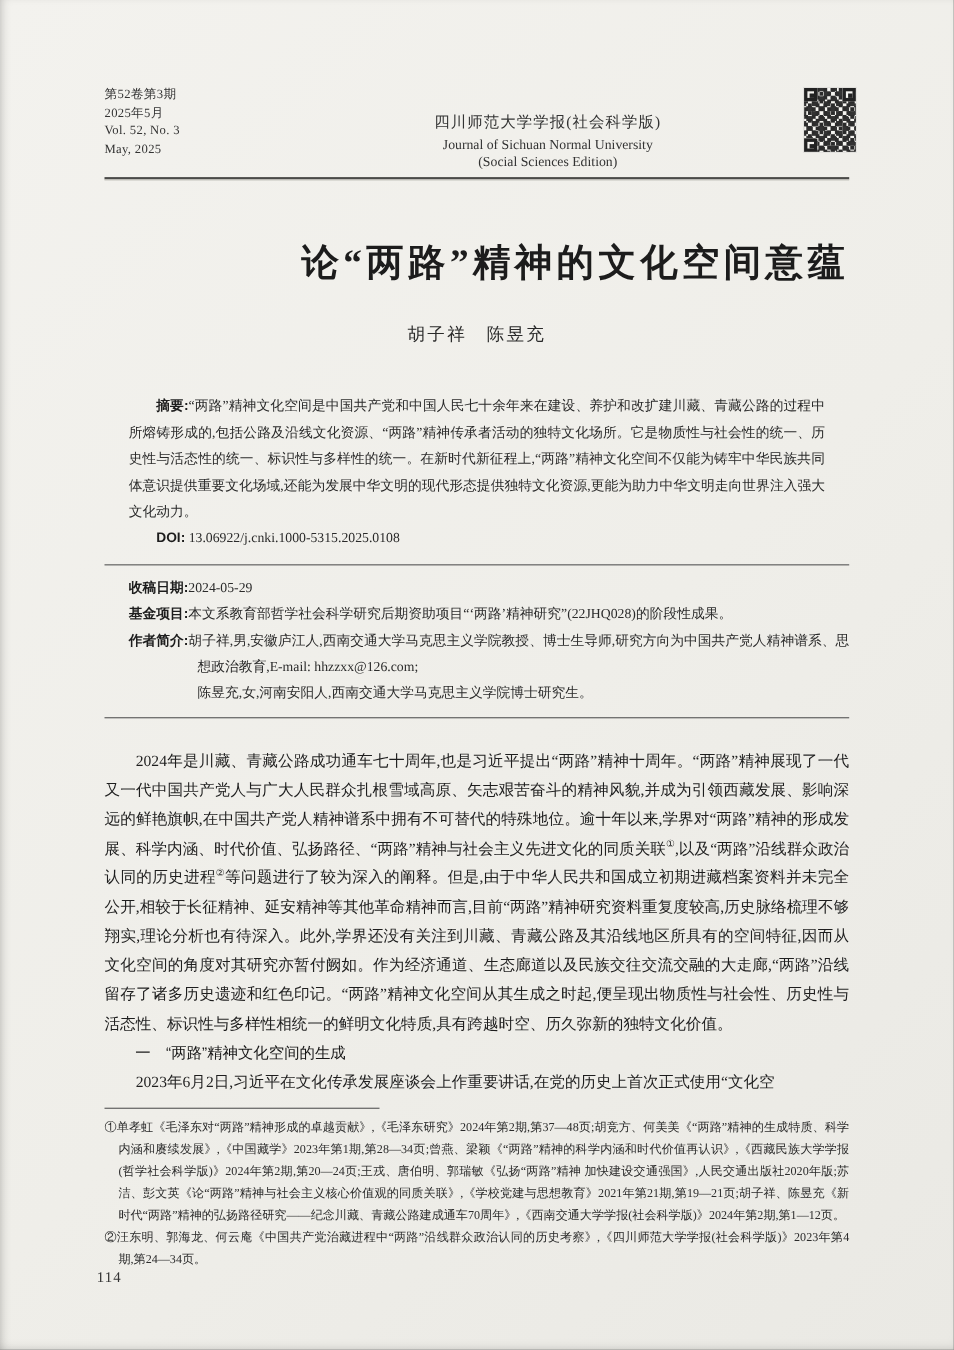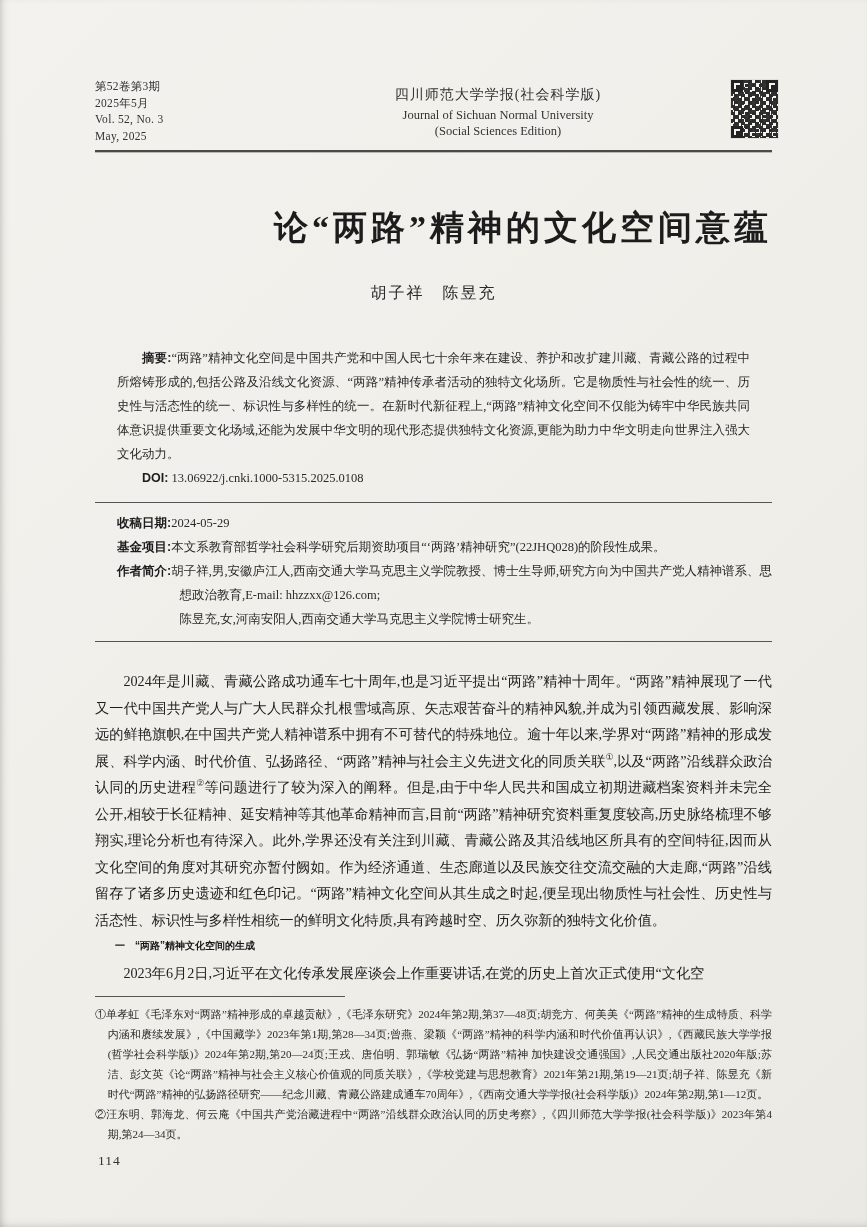--- a/index.html
+++ b/index.html
@@ -13,21 +13,21 @@
     color:#222;
     font-family:"Liberation Serif","DejaVu Serif",serif;
     overflow:hidden;
   }
   .content { padding:0 95px; }
 
   
   .header { display:flex; align-items:flex-start; padding:78px 89px 0 95px;gap:32px; }
   .issue-block { width:170px; font-size:11.5px; line-height:16.5px; color:#333; letter-spacing:.3px; }
   .journal-block { flex:1; text-align:center; padding-top:8px; color:#333; }
-  .journal-cn { font-size:14px; letter-spacing:1px; margin-bottom:3px; }
+  .journal-cn { font-size:14px; letter-spacing:1px; margin-bottom:3px;margin-top:16px; }
   .journal-en { font-size:12.5px; line-height:16px; }
   .qr {
     position:relative; width:47px; height:58px; margin-top:2px;
     background:
       repeating-conic-gradient(#2b2b2b 0% 25%, transparent 0% 50%) 0 0/7px 7px,
       repeating-conic-gradient(#333 0% 25%, transparent 0% 50%) 2px 3px/11px 9px,
       #f5f4f0;
     outline:1px solid rgba(0,0,0,.06);
   }
   .qr .finder { position:absolute; width:12px; height:12px; border:3px solid #222; background:#f5f4f0; }
@@ -55,31 +55,31 @@
   .meta-block p { text-align:justify; }
   .hang5 { padding-left:5em; text-indent:-5em; }
   .indent5 { padding-left:5em; }
 
   
   .body-text { margin-top:26px; font-size:14.2px; line-height:26.5px; color:#1e1e1e; }
   .body-text p { text-align:justify; text-indent:2em; }
   .body-text sup { font-size:9px; vertical-align:super; line-height:0; }
   .section-heading {
     font-family:"Liberation Sans","DejaVu Sans",sans-serif;
-    font-size:10px; font-weight:bold; line-height:26.5px;
+    font-size:14px; font-weight:normal; line-height:26.5px;
     text-indent:2em; color:#161616;
   }
 
   
   .fn-rule { margin-top:10px; width:250px; border-top:1px solid #555; }
   .footnotes { margin-top:7px; font-size:11px; line-height:20px; color:#2b2b2b; }
   .footnotes .fn { text-align:justify; padding-left:1.15em; text-indent:-1.15em; }
 
   
-  .page-number { position:absolute; left:98px; bottom:58px; font-size:13.5px; letter-spacing:1px; color:#333; }
+  .page-number { position:absolute; left:88px; bottom:58px; font-size:13.5px; letter-spacing:1px; color:#333; }
 </style>
 </head>
 <body>
 
 <div class="page">
 
   <div class="header">
     <div class="issue-block">
       <div>第52卷第3期</div>
       <div>2025年5月</div>

